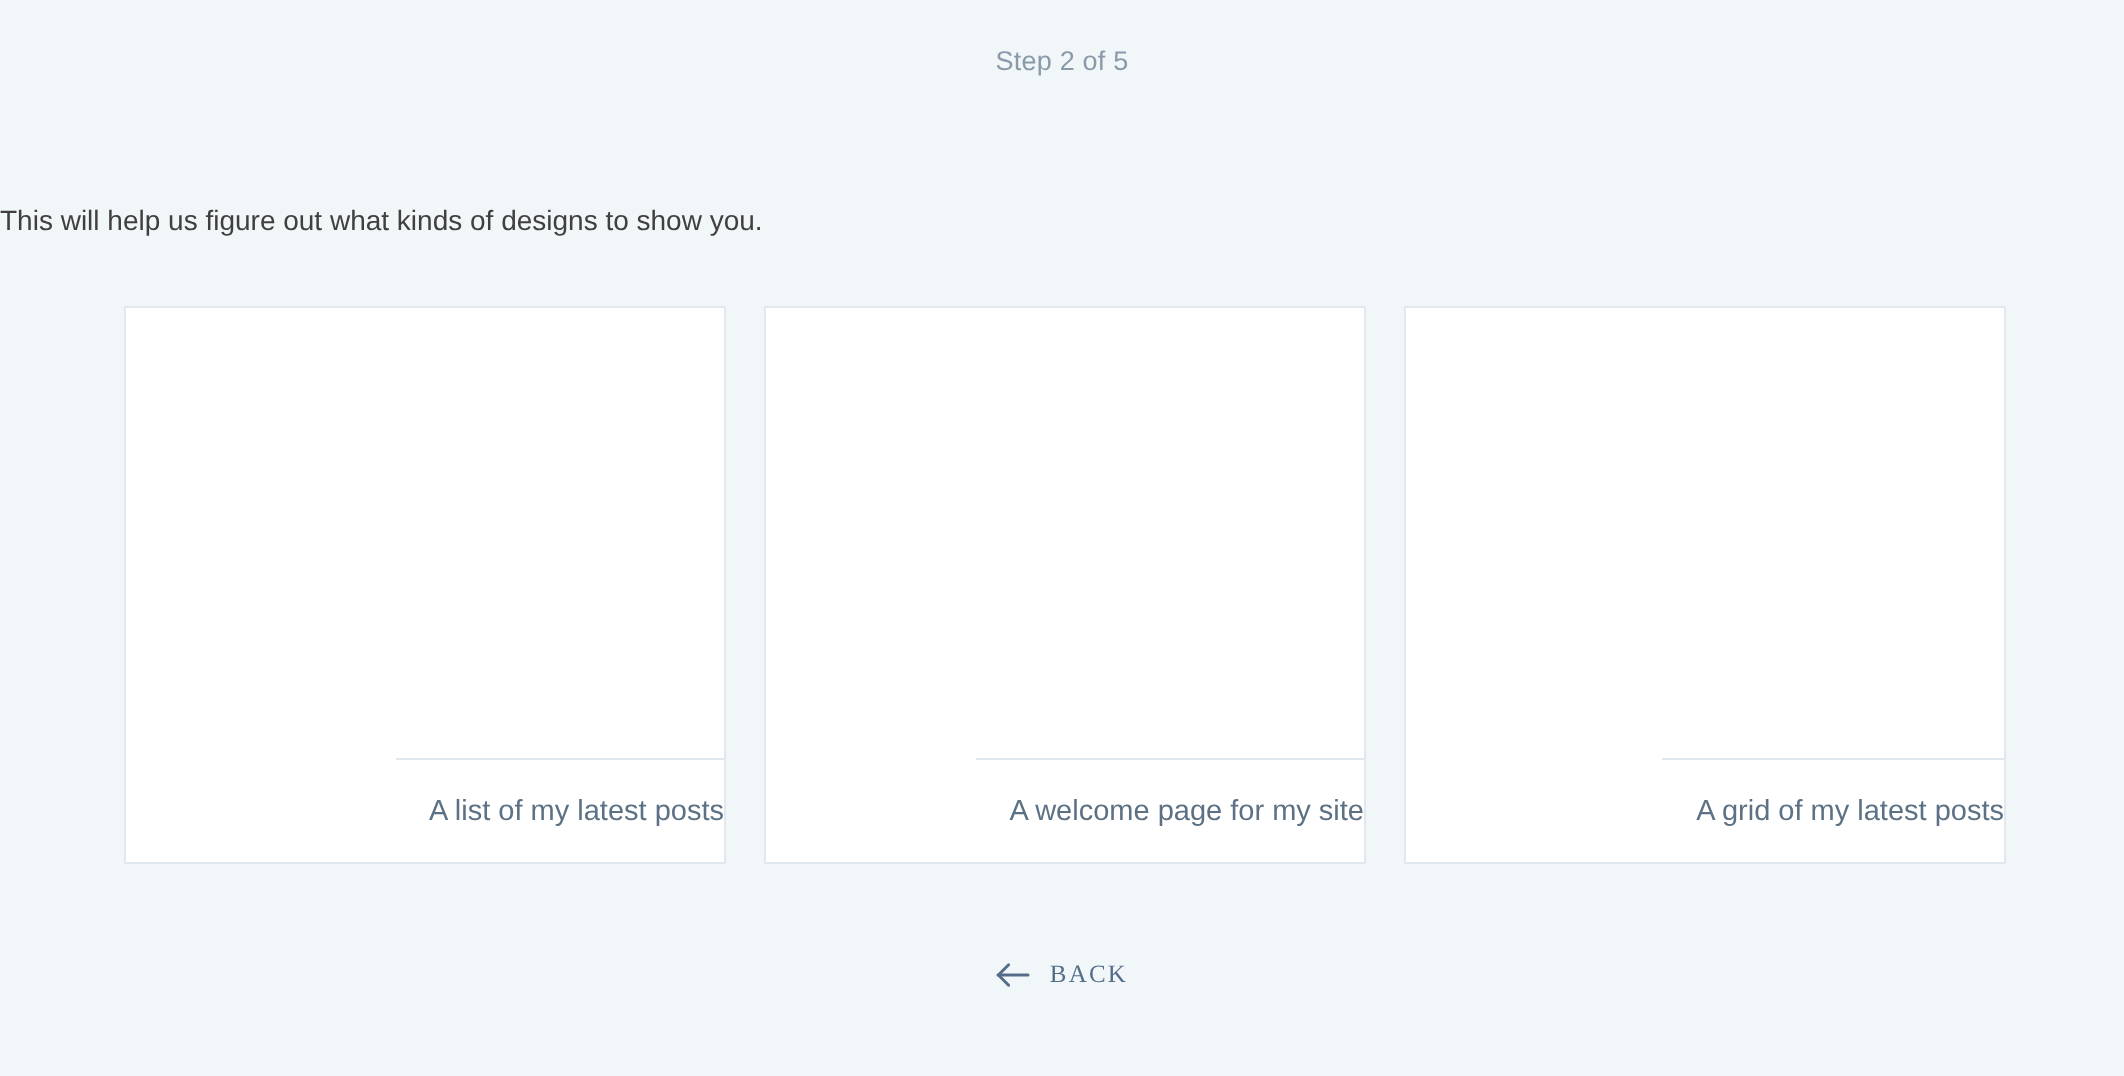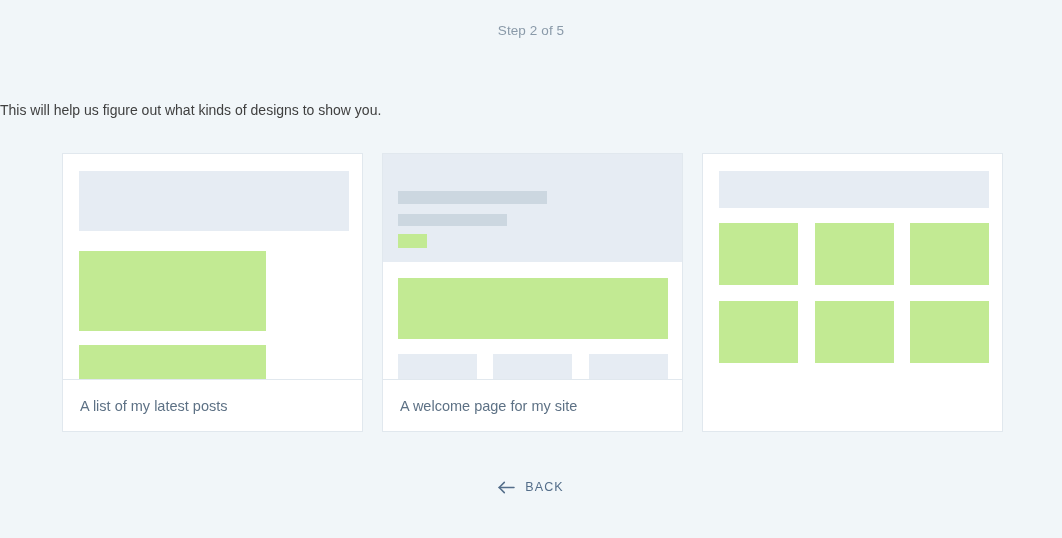--- a/index.html
+++ b/index.html
@@ -68,20 +68,21 @@
   }
 
   .card {
     width: 301px;
     height: 279px;
     background: #ffffff;
     border: 1px solid #e1e8ee;
     display: flex;
     flex-direction: column;
     cursor: pointer;
+    align-items: flex-end;
   }
 
   .card-preview {
     position: relative;
     flex: 1 1 auto;
     height: 225px;
     overflow: hidden;
     background: #ffffff;
   }
 
@@ -123,21 +124,21 @@
   }
 
   .back-button {
     display: inline-flex;
     align-items: center;
     gap: 10px;
     background: none;
     border: none;
     cursor: pointer;
     padding: 4px 6px;
-    font-family: Liberation Sans, sans-serif;
+    font-family: Liberation Serif, serif;
   }
 
   .back-arrow {
     display: block;
     line-height: 0;
   }
 
   .back-label {
     font-size: 12.5px;
     letter-spacing: 1.1px;
@@ -184,20 +185,23 @@
 
     <div class="card">
       <div class="card-preview">
         <div class="ph" style="left:16px; top:17px;  width:270px; height:37px;"></div>
         <div class="ph-green" style="left:16px; top:69px;  width:79px;  height:62px;"></div>
         <div class="ph-green" style="left:112px;top:69px;  width:79px;  height:62px;"></div>
         <div class="ph-green" style="left:207px;top:69px;  width:79px;  height:62px;"></div>
         <div class="ph-green" style="left:16px; top:147px; width:79px;  height:62px;"></div>
         <div class="ph-green" style="left:112px;top:147px; width:79px;  height:62px;"></div>
         <div class="ph-green" style="left:207px;top:147px; width:79px;  height:62px;"></div>
+      </div>
+      <div class="card-footer">
+        <span class="card-label">A grid of my latest posts</span>
       </div>
     </div>
 
   </div>
 
   <div class="back-row">
     <button class="back-button">
       <span class="back-arrow">
         <svg width="17" height="13" viewBox="0 0 17 13" fill="none" xmlns="http://www.w3.org/2000/svg">
           <path d="M1 6.5 H16" stroke="#546e8a" stroke-width="1.5" stroke-linecap="round"></path>

